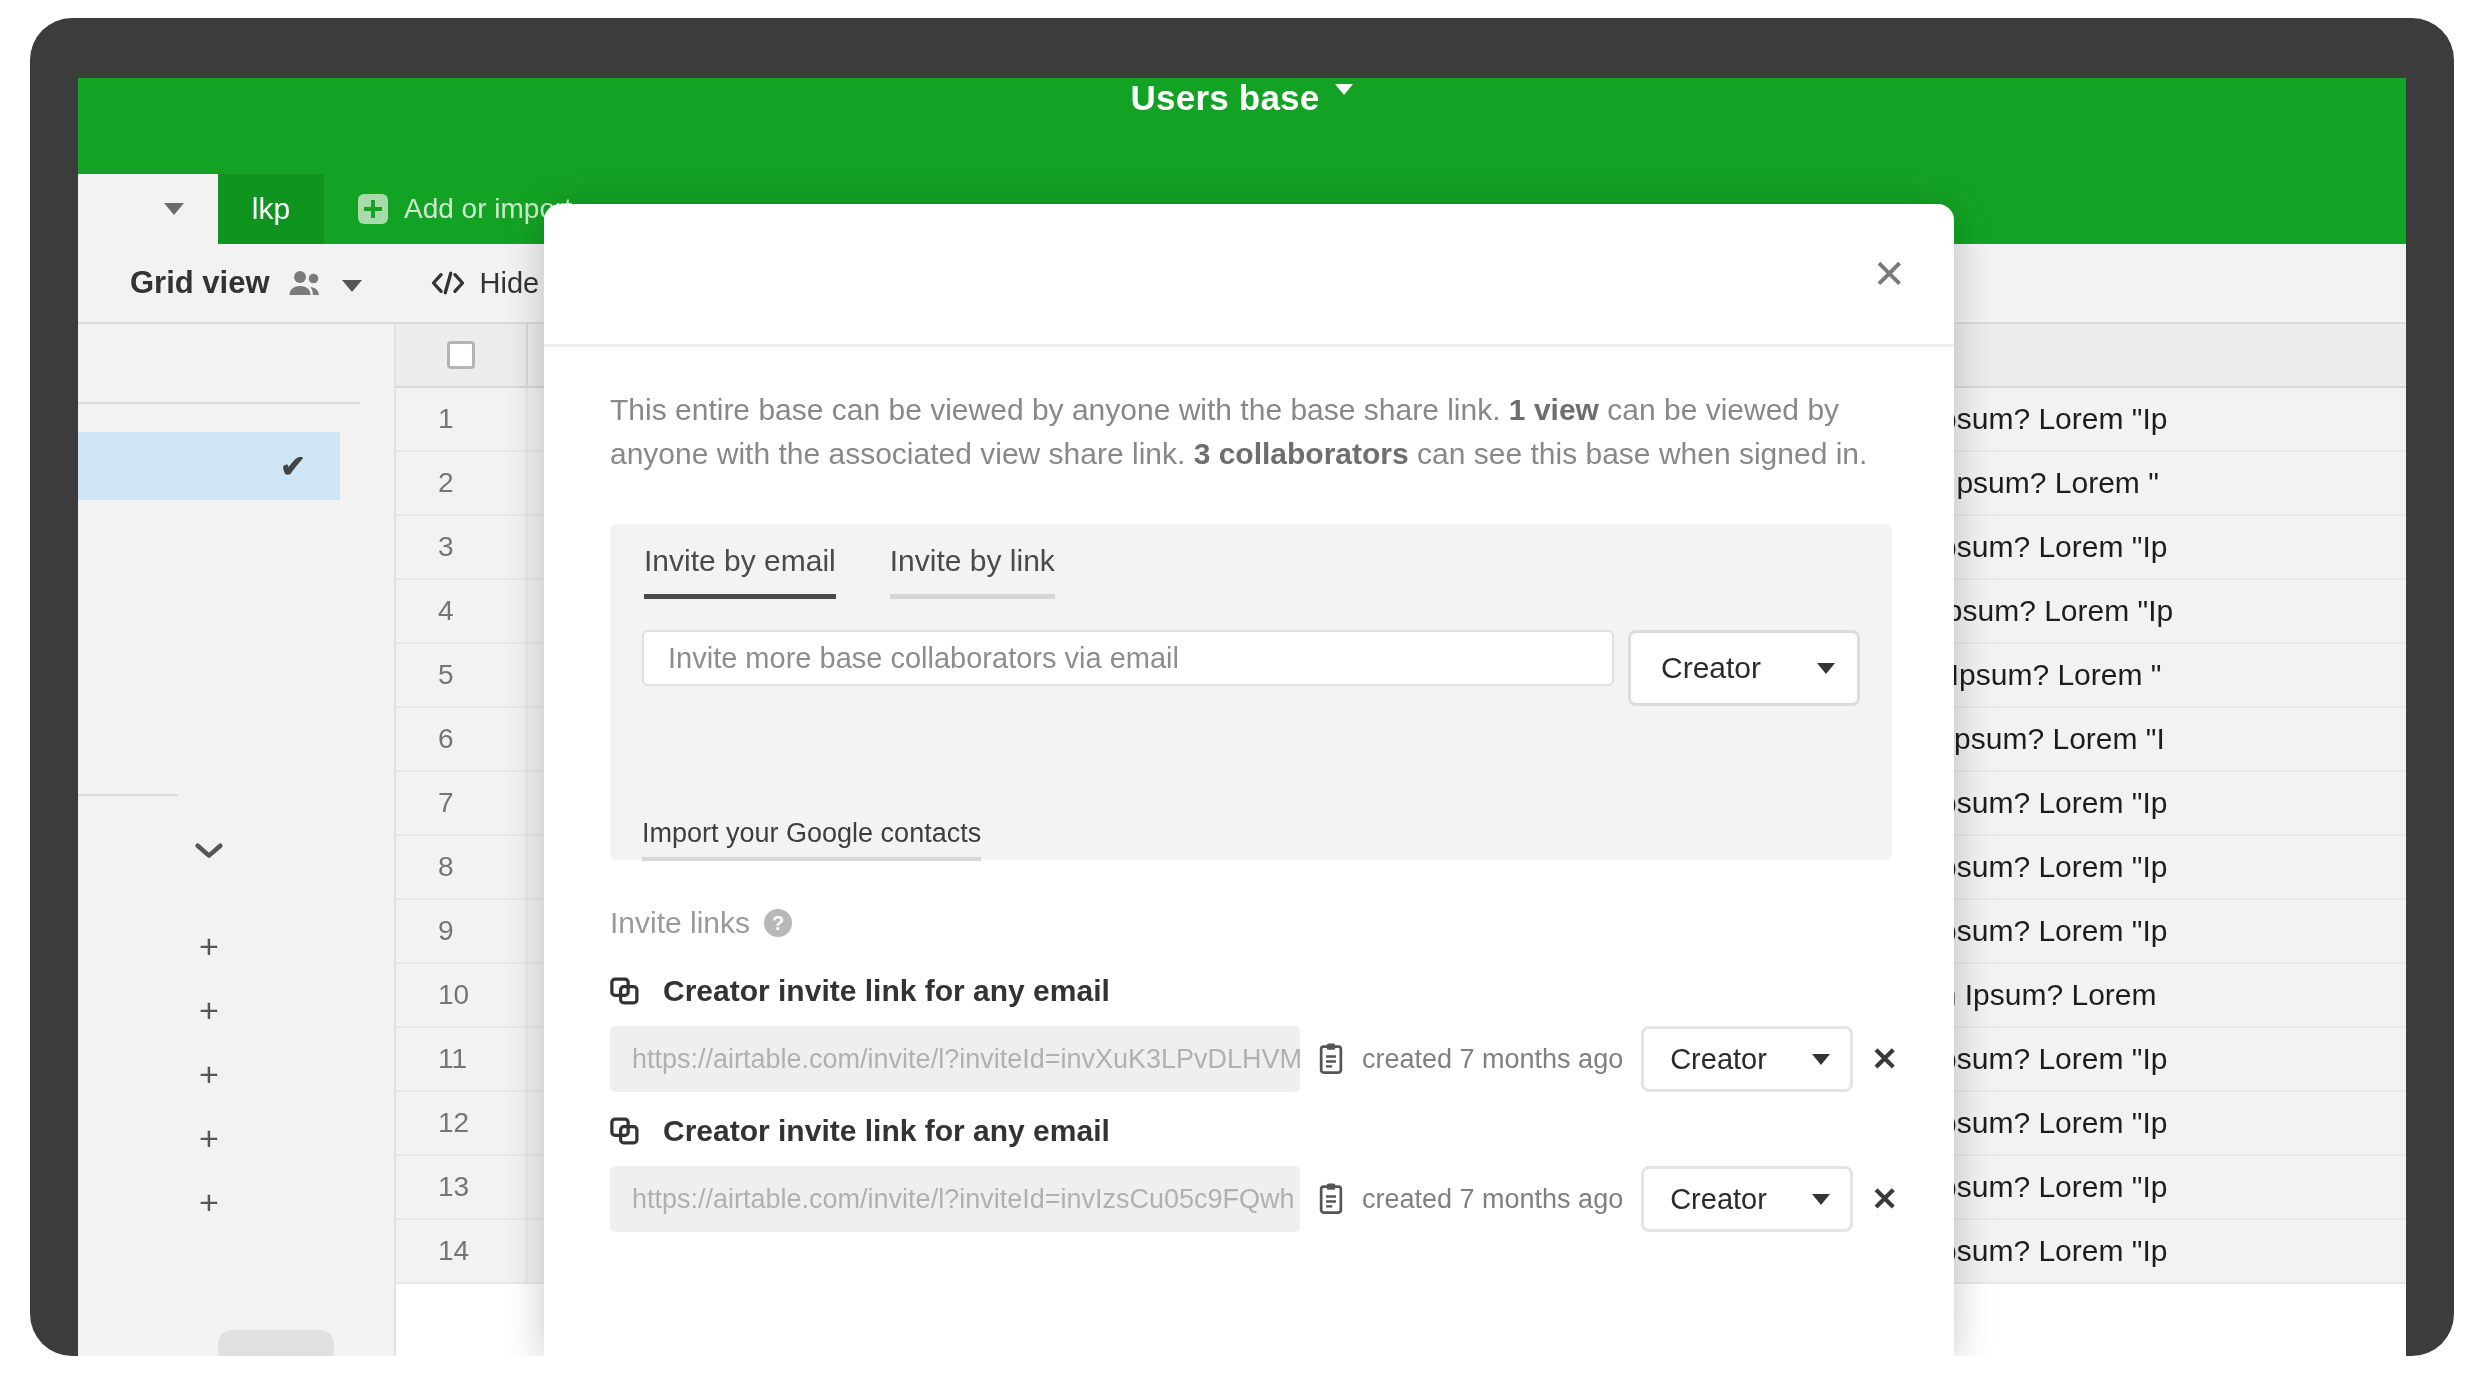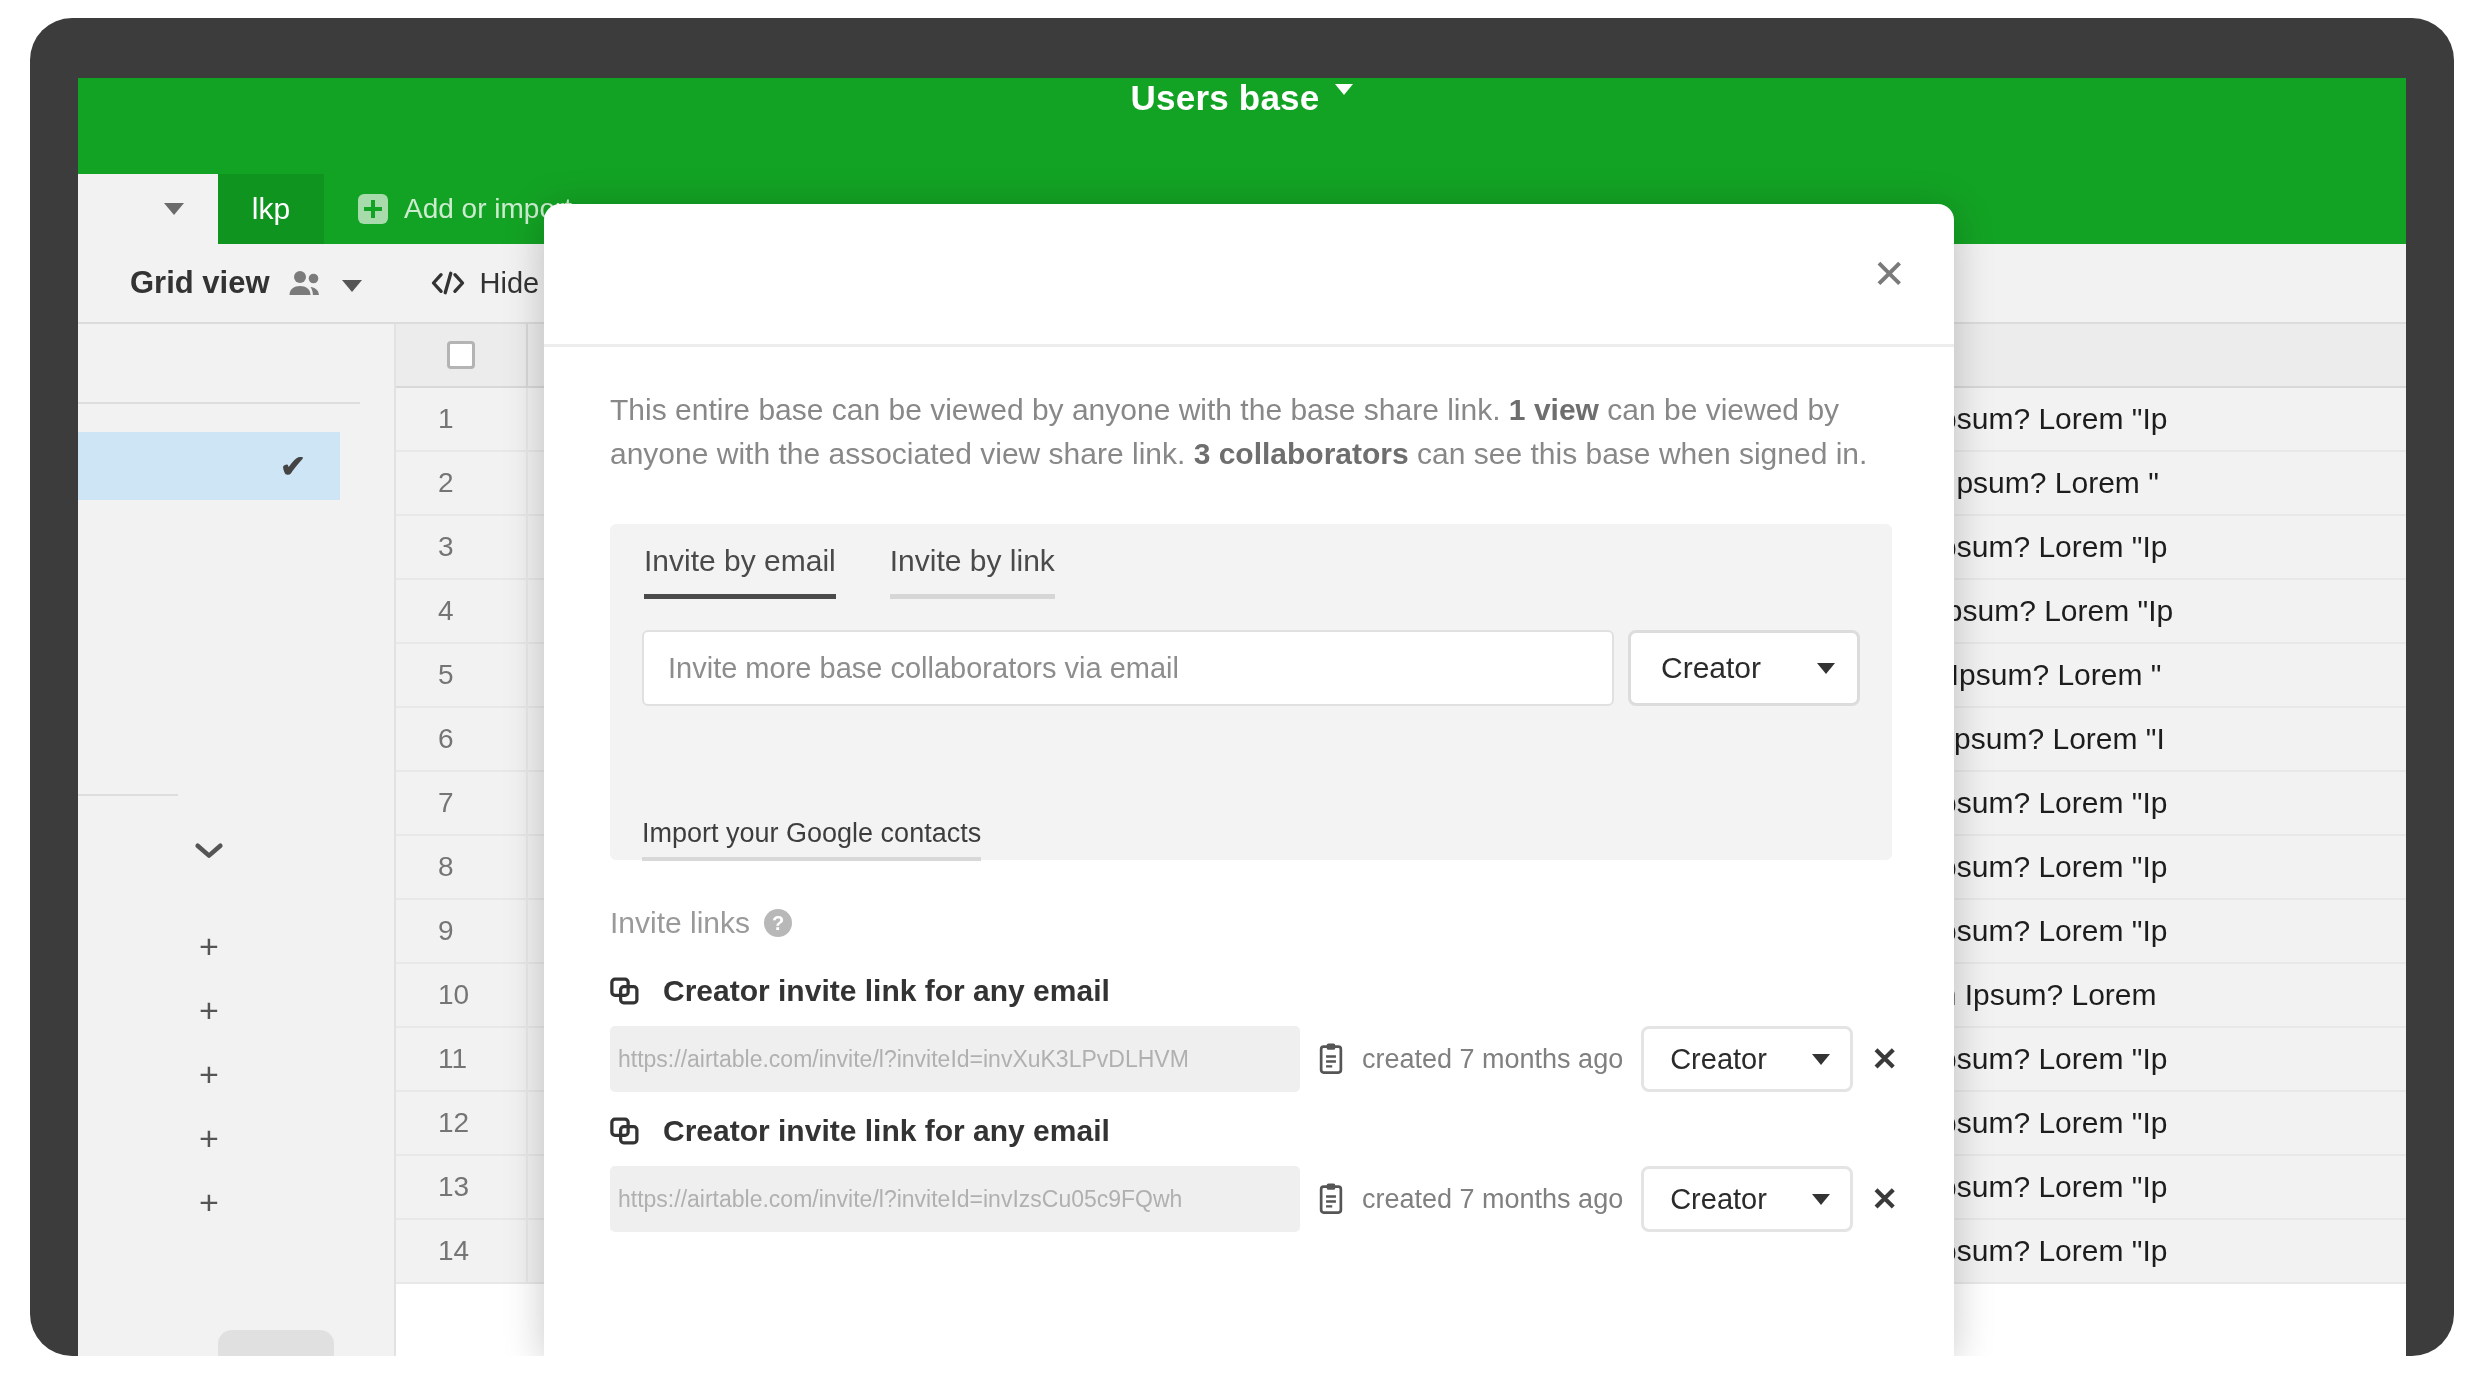--- a/index.html
+++ b/index.html
@@ -330,21 +330,21 @@
   }
   .invite-tab.active { border-bottom: 5px solid #4a4a4a; }
   .invite-tab.inactive { color: #4a4a4a; border-bottom: 5px solid #d6d6d6; }
 
   #email-row {
     position: absolute; left: 32px; top: 106px;
     width: 1218px; height: 76px;
     display: flex; gap: 14px;
   }
   #email-input {
-    flex: 1; height: 76px;
+    flex: 1; height: 56px;
     background: #ffffff;
     border: 2px solid #e0e0e0;
     border-radius: 6px;
     display: flex; align-items: center; padding-left: 24px;
     color: #8d8d8d; font-size: 29px;
   }
   #role-select {
     width: 232px; height: 76px;
     background: #ffffff;
     border: 3px solid #dcdcdc;
@@ -405,22 +405,22 @@
     margin-bottom: 18px;
   }
   .copy-glyph { width: 30px; height: 28px; }
   .link-row {
     display: flex; align-items: center; gap: 18px;
   }
   .link-url {
     width: 690px; height: 66px;
     background: #efefef;
     border-radius: 5px;
-    display: flex; align-items: center; padding-left: 8px;
-    color: #b0b0b0; font-size: 23px;
+    display: flex; align-items: center; padding-left: 22px;
+    color: #b0b0b0; font-size: 27px;
     overflow: hidden; white-space: nowrap;
   }
   .clipboard-icon { width: 26px; height: 32px; flex: none; }
   .created-text { color: #808080; font-size: 27px; white-space: nowrap; }
   .link-role {
     width: 212px; height: 66px;
     background: #ffffff;
     border: 3px solid #e4e4e4;
     border-radius: 8px;
     display: flex; align-items: center; justify-content: space-between;

